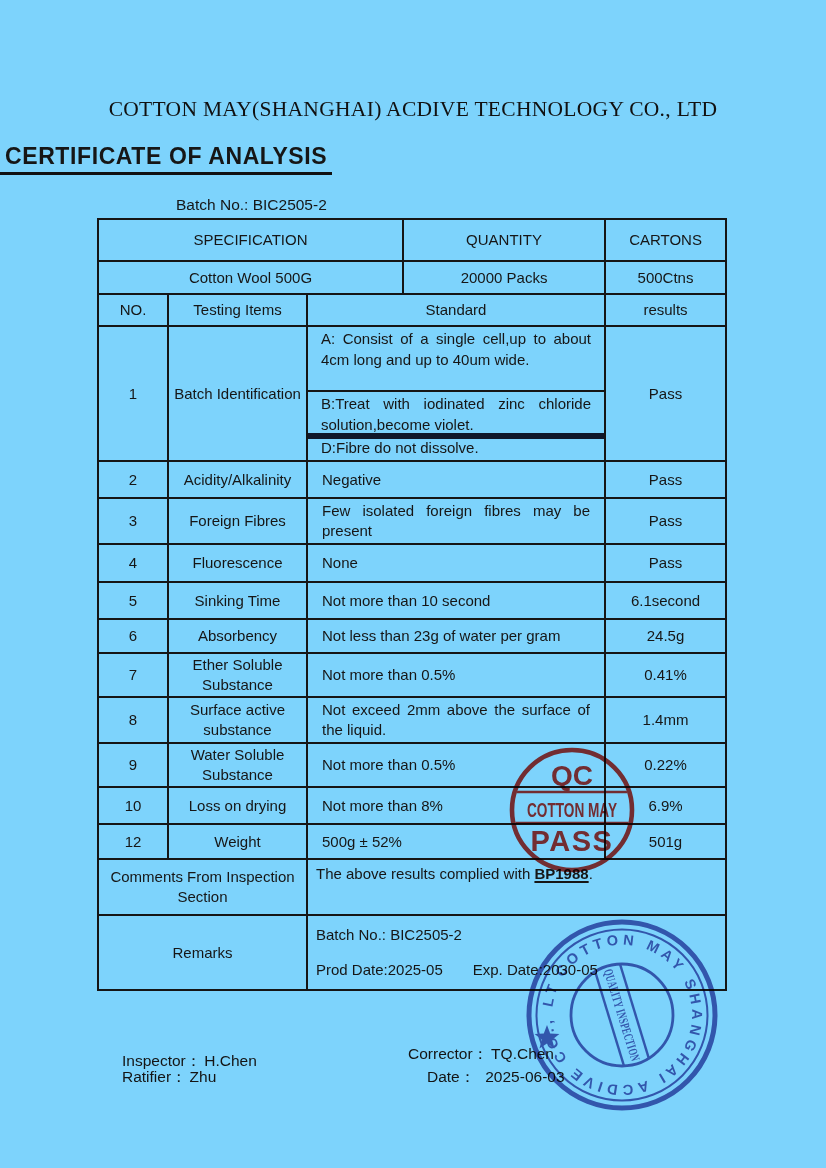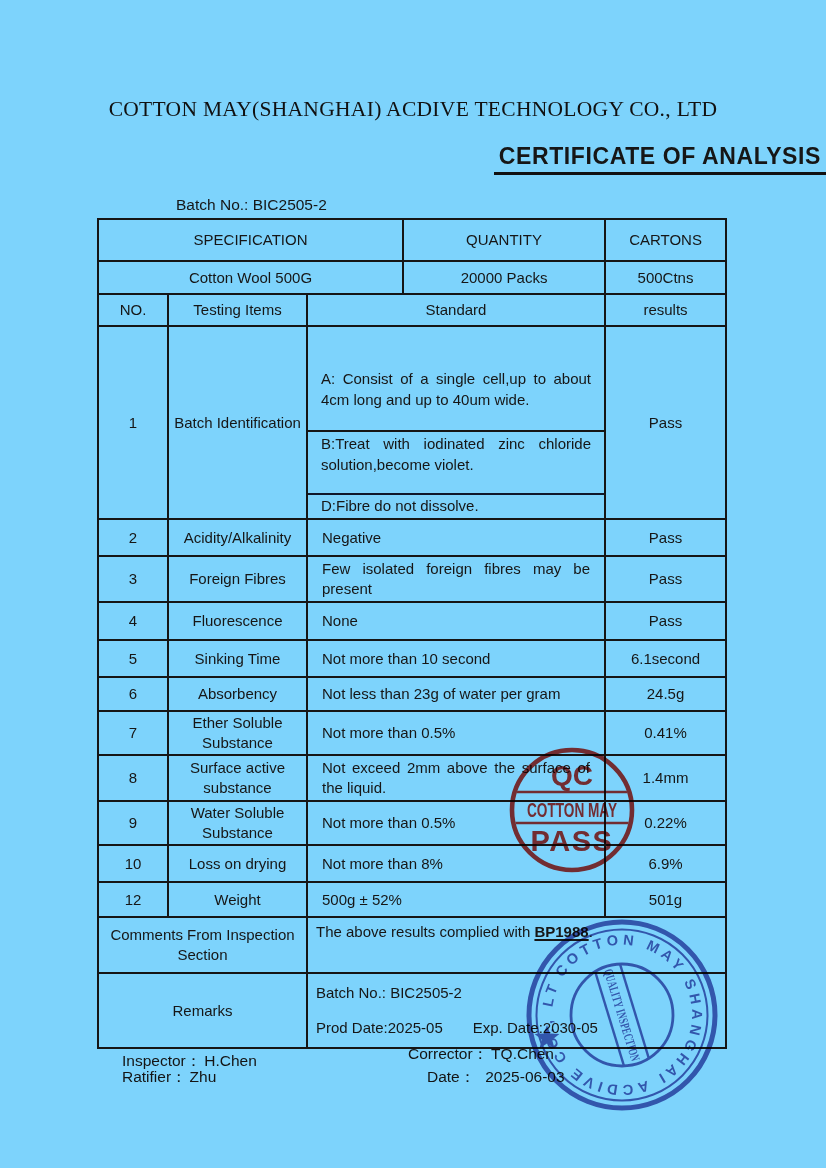--- a/index.html
+++ b/index.html
@@ -13,21 +13,21 @@
     overflow: hidden;
   }
   .company {
     padding-top: 97px;
     text-align: center;
     font-family: "Liberation Serif", "DejaVu Serif", serif;
     font-size: 21.5px;
     letter-spacing: 0.3px;
     color: #111;
   }
-  .cert-title-wrap { text-align: right; margin-top: 21px; }
+  .cert-title-wrap { text-align: left; margin-top: 21px; }
   .cert-title {
     display: inline-block;
     font-size: 23px;
     font-weight: bold;
     letter-spacing: 0.6px;
     padding: 0 5px 2px 5px;
     border-bottom: 3px solid #111;
   }
   .batch { margin: 21px 0 0 176px; font-size: 15.5px; }
 
@@ -38,23 +38,23 @@
     border-collapse: collapse;
     table-layout: fixed;
     z-index: 1;
     font-size: 15px;
   }
   td { border: 2px solid #151515; line-height: 20px; vertical-align: middle; }
   td.c { text-align: center; }
   td.std { text-align: justify; padding: 2px 14px; }
   td.std-multi { padding: 0; vertical-align: top; }
   .sub { padding: 2px 13px; text-align: justify; line-height: 20.5px; }
-  .sub-a { height: 63px; margin-top: 40px; }
+  .sub-a { height: 63px; }
   .sub-b { height: 43px; border-top: 2px solid #151515; }
-  .sub-d { height: 25px; border-top: 2px solid #0f172a; display: flex; align-items: center; text-align: left; margin-top: 20px; }
+  .sub-d { height: 25px; border-top: 6px solid #0f172a; display: flex; align-items: center; text-align: left; }
   td.cmt { vertical-align: top; text-align: left; padding: 4px 8px 0 8px; }
   td.rmk { vertical-align: top; text-align: left; padding: 9px 8px; }
   .rmk-line2 { margin-top: 15px; }
   .exp { margin-left: 30px; }
   .bu { font-weight: bold; text-decoration: underline; text-decoration-thickness: 2px; text-underline-offset: 2px; }
 
   .h42{height:42px}.h33{height:33px}.h32{height:32px}.h135{height:135px}
   .h37{height:37px}.h40{height:40px}.h38{height:38px}.h34{height:34px}
   .h44{height:44px}.h45{height:45px}.h35{height:35px}.h56{height:56px}.h70{height:70px}
 

